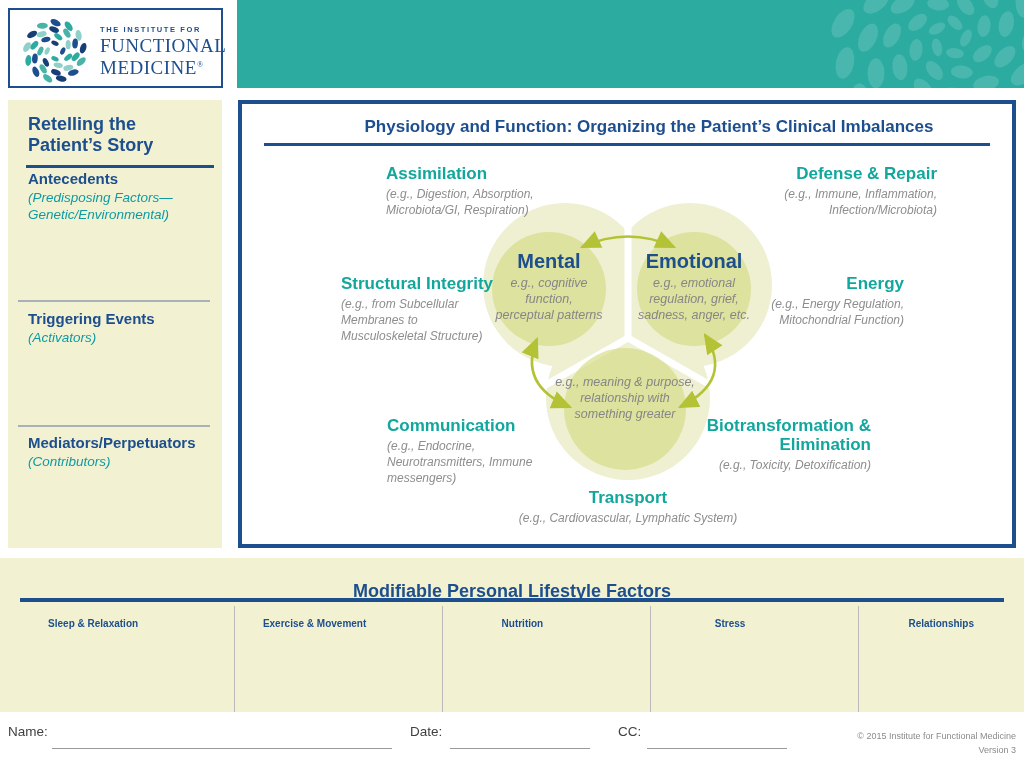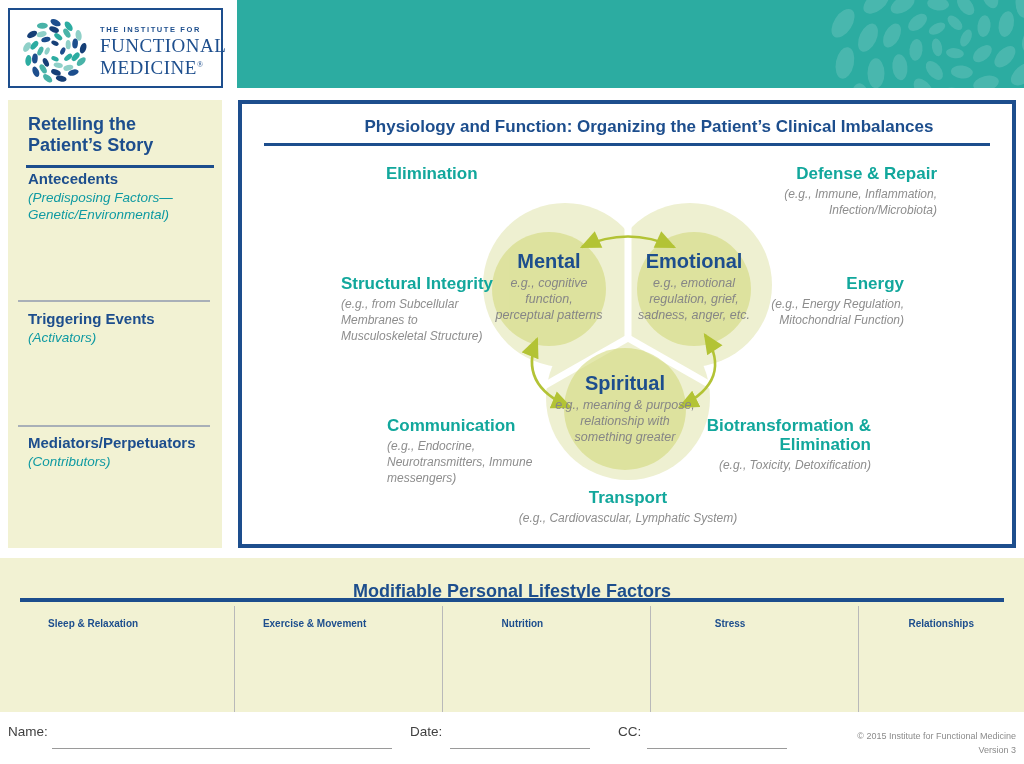--- a/index.html
+++ b/index.html
@@ -246,26 +246,26 @@
 
     <div class="ccirc c-mental">
       <div class="c-name">Mental</div>
       <div class="c-detail">e.g., cognitive function, perceptual patterns</div>
     </div>
     <div class="ccirc c-emotional">
       <div class="c-name">Emotional</div>
       <div class="c-detail">e.g., emotional regulation, grief, sadness, anger, etc.</div>
     </div>
     <div class="ccirc c-spiritual">
-      <div class="c-name">Spiritual</div>
       <div class="c-detail">e.g., meaning &amp; purpose, relationship with something greater</div>
     </div>
 
     <div class="node n-assimilation">
-      <div class="node-name">Elimination</div>
+      <div class="node-name">Assimilation</div>
+      <div class="node-detail">(e.g., Digestion, Absorption, Microbiota/GI, Respiration)</div>
     </div>
     <div class="node n-defense">
       <div class="node-name">Defense &amp; Repair</div>
       <div class="node-detail">(e.g., Immune, Inflammation, Infection/Microbiota)</div>
     </div>
     <div class="node n-structural">
       <div class="node-name">Structural Integrity</div>
       <div class="node-detail">(e.g., from Subcellular Membranes to Musculoskeletal Structure)</div>
     </div>
     <div class="node n-energy">

